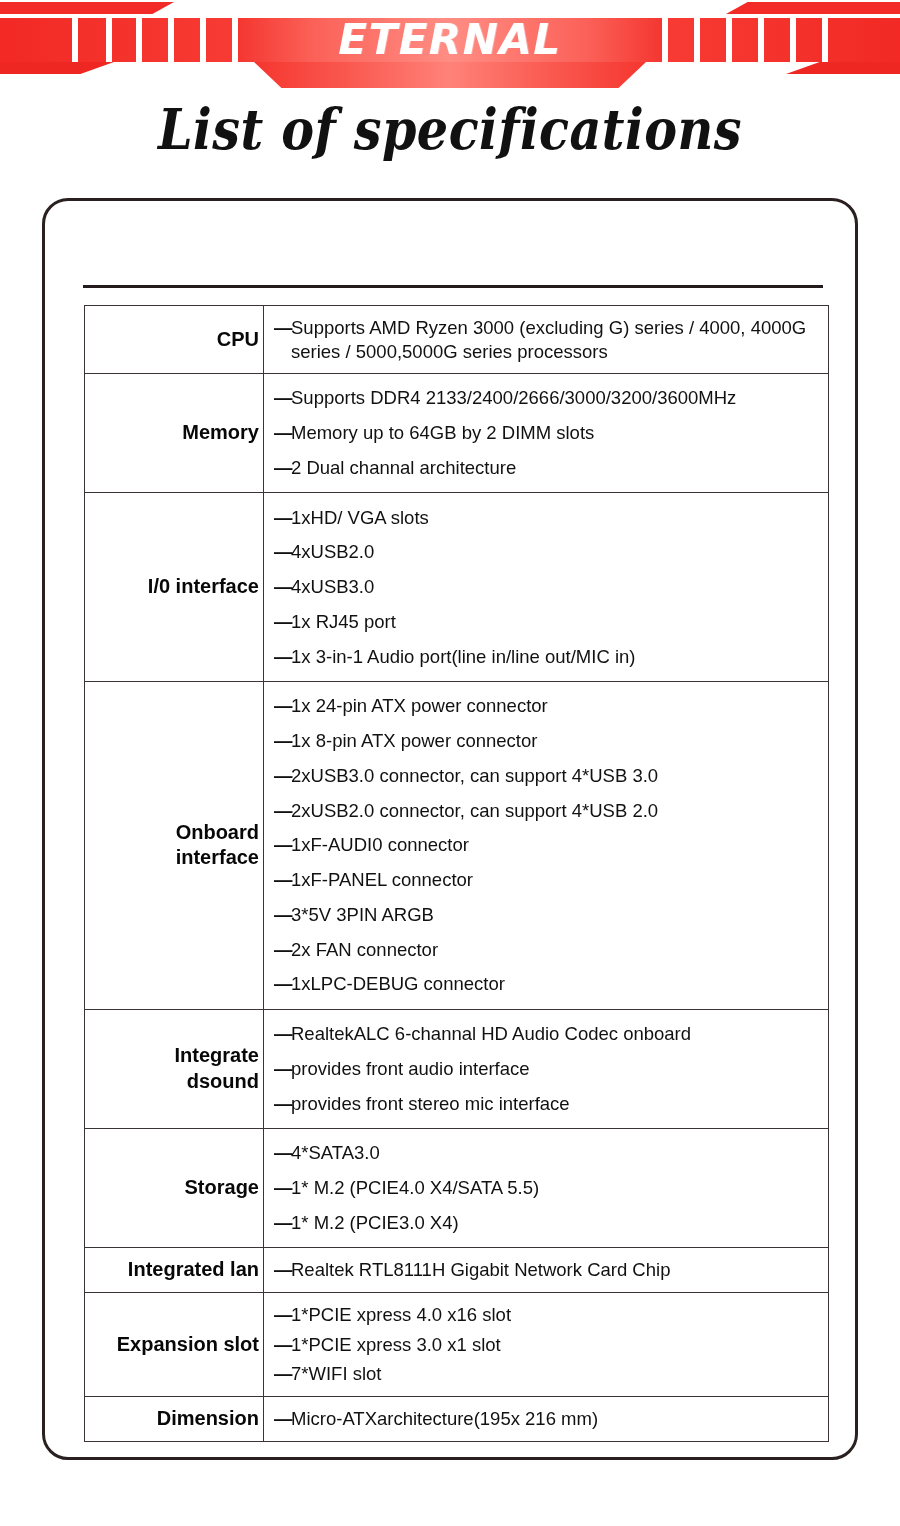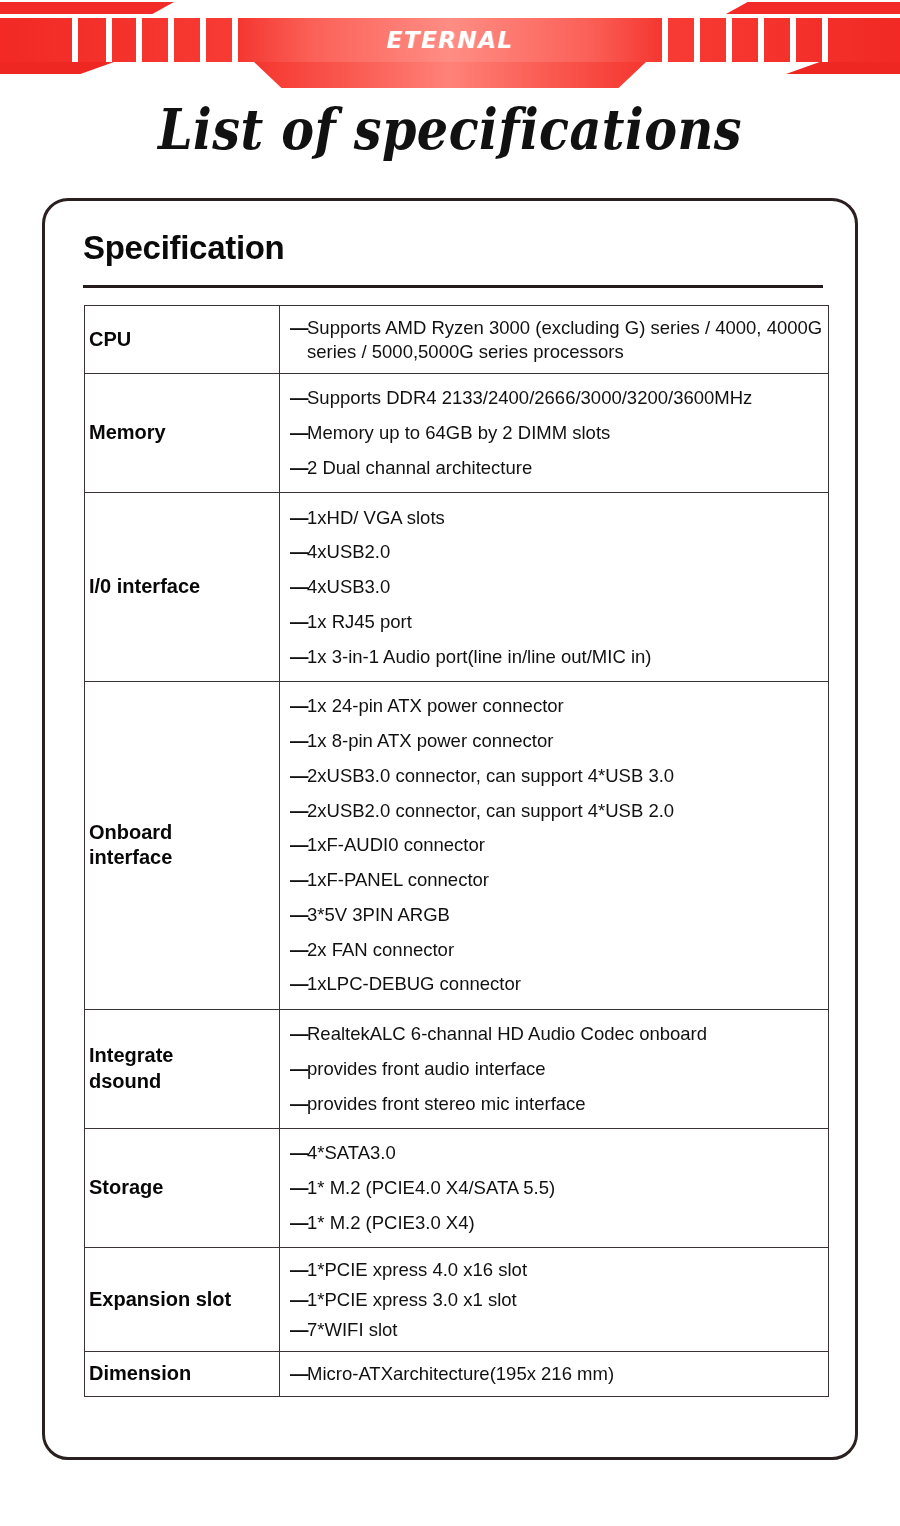--- a/index.html
+++ b/index.html
@@ -89,21 +89,21 @@
   .logo-text {
     position: absolute;
     left: 0; top: 18px;
     width: 900px; height: 44px;
     line-height: 44px;
     text-align: center;
     color: #ffffff;
     font-family: "DejaVu Sans", sans-serif;
     font-weight: 700;
     font-style: italic;
-    font-size: 23px;
+    font-size: 42px;
     letter-spacing: 1.5px;
     text-shadow: 1px 0 0 rgba(255,255,255,0.35);
   }
 
   
   .page-title {
     position: absolute;
     left: 0; top: 96px;
     width: 900px;
     text-align: center;
@@ -149,22 +149,22 @@
     left: 39px; top: 104px;
     width: 745px;
     border-collapse: collapse;
     table-layout: fixed;
   }
   .spec-table td {
     border: 1.5px solid #3b3434;
     vertical-align: middle;
   }
   .spec-table td.label {
-    width: 195px;
-    text-align: left;
+    width: 179px;
+    text-align: right;
     font-size: 20px;
     font-weight: 700;
     color: #080808;
     padding: 6px 4px;
     line-height: 1.28;
   }
   .spec-table td.value {
     padding: 7px 4px 7px 10px;
   }
 
@@ -222,21 +222,20 @@
     <div class="logo-text">ETERNAL</div>
 
     <div class="accent accent-bl"></div>
     <div class="accent accent-br"></div>
     <div class="trapezoid"></div>
   </div>
 
   <div class="page-title">List of specifications</div>
 
   <div class="card">
-    <div class="card-heading">Specification</div>
     <div class="heading-rule"></div>
 
     <table class="spec-table">
       <tbody>
           <tr>
             <td class="label">
               <div>CPU</div>
             </td>
             <td class="value">
               <div class="item tight">
@@ -364,20 +363,31 @@
                 <span class="dash">—</span>
                 <span class="txt">4*SATA3.0</span>
               </div>
               <div class="item loose">
                 <span class="dash">—</span>
                 <span class="txt">1* M.2 (PCIE4.0 X4/SATA 5.5)</span>
               </div>
               <div class="item loose">
                 <span class="dash">—</span>
                 <span class="txt">1* M.2 (PCIE3.0 X4)</span>
+              </div>
+            </td>
+          </tr>
+          <tr>
+            <td class="label">
+              <div>Integrated lan</div>
+            </td>
+            <td class="value">
+              <div class="item tight">
+                <span class="dash">—</span>
+                <span class="txt">Realtek RTL8111H Gigabit Network Card Chip</span>
               </div>
             </td>
           </tr>
           <tr>
             <td class="label">
               <div>Expansion slot</div>
             </td>
             <td class="value">
               <div class="item tight">
                 <span class="dash">—</span>

